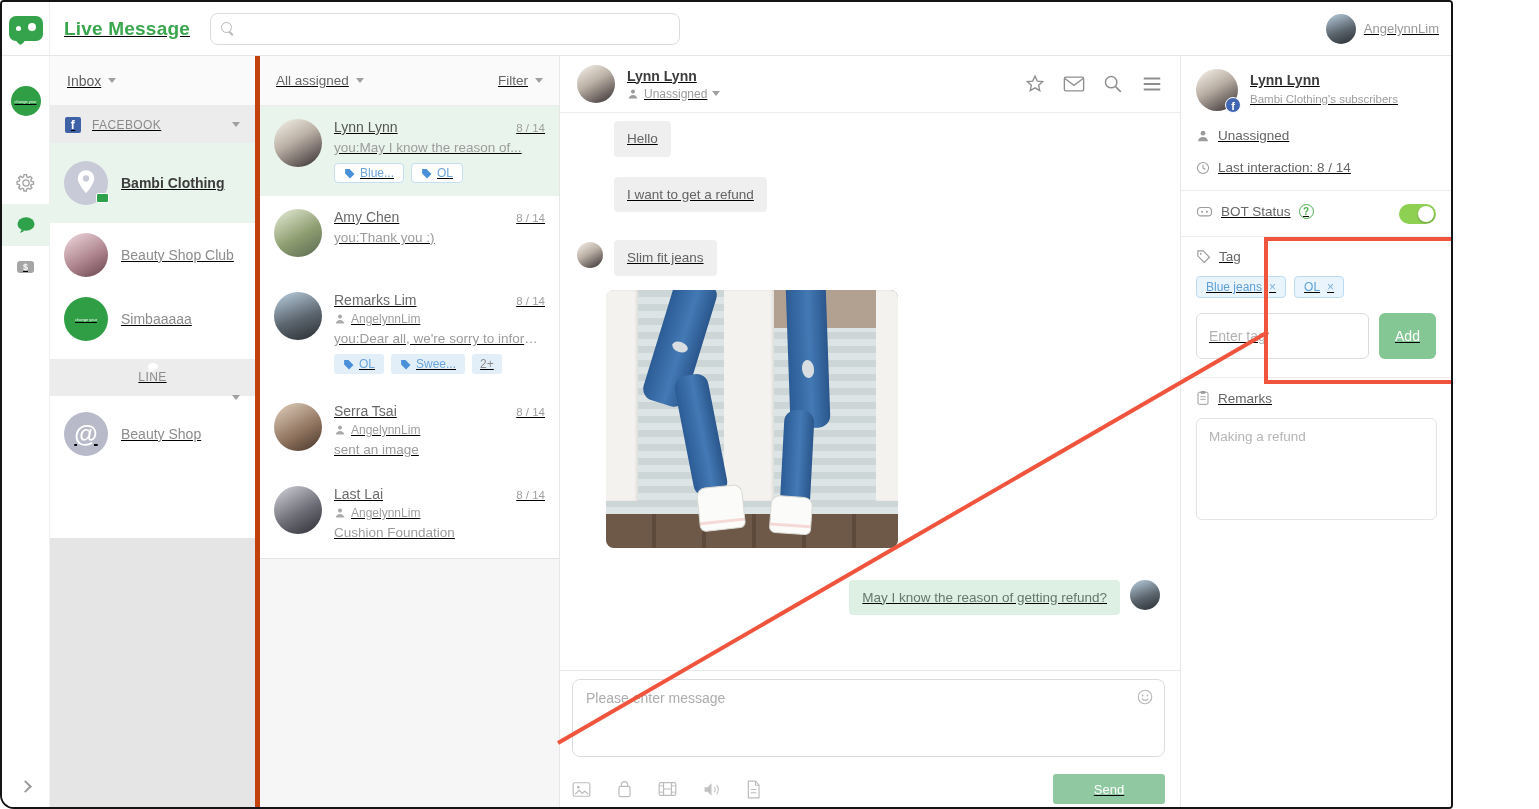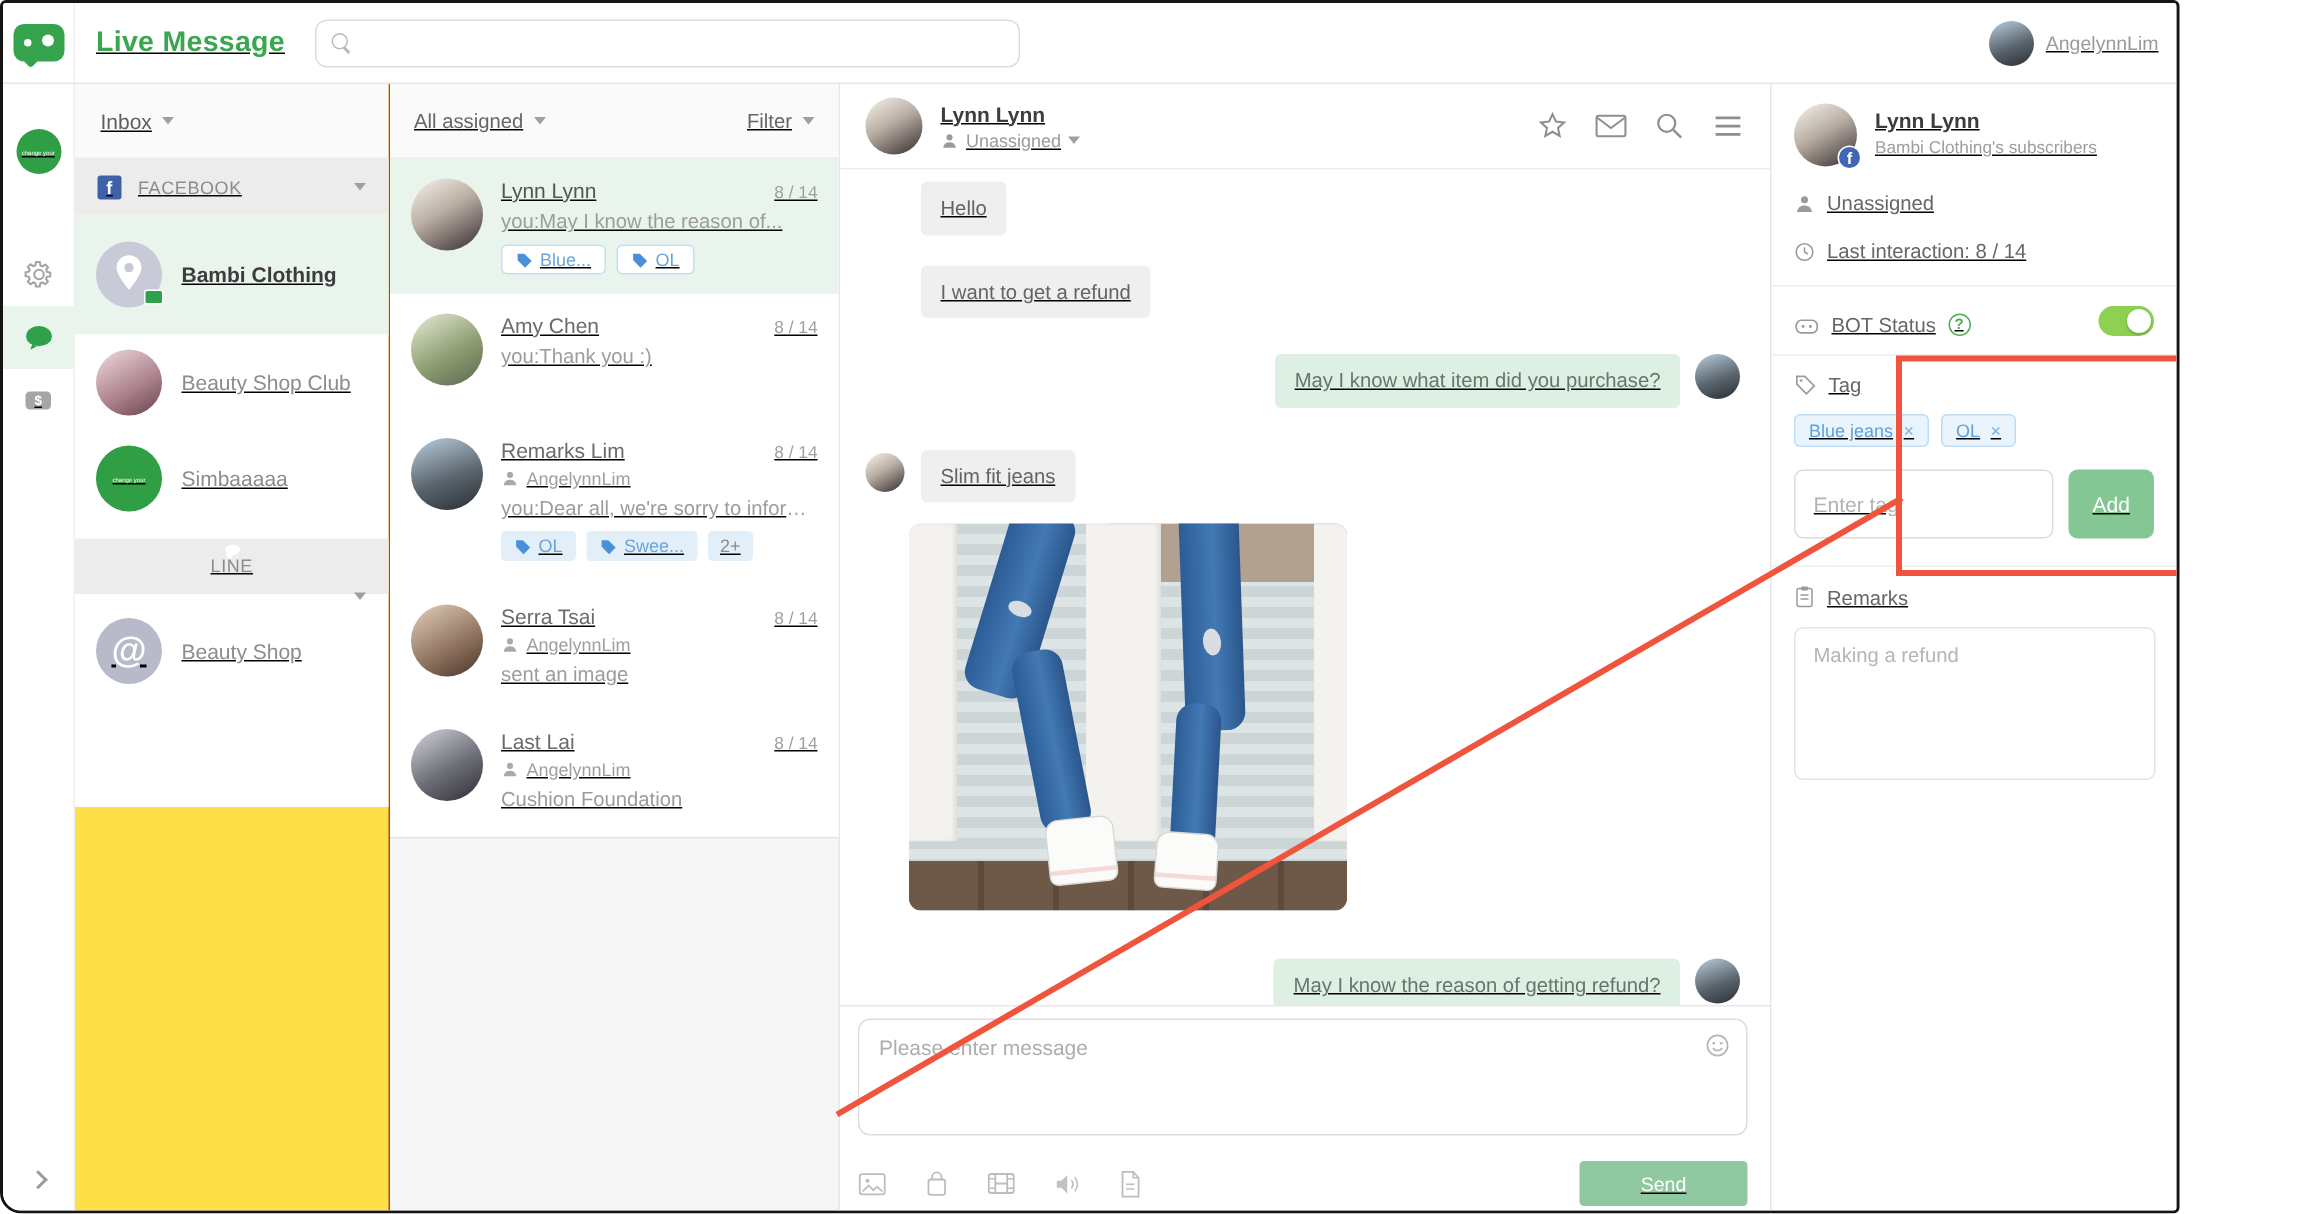--- a/index.html
+++ b/index.html
@@ -40,21 +40,21 @@
   font-size:4px; display:flex; align-items:center; justify-content:center; text-align:center; overflow:hidden; }
 .rail-gap { height:46px; }
 .rail-item { width:48px; height:42px; display:flex; align-items:center; justify-content:center; }
 .rail-item.active { background:#e9f4ec; }
 .money-badge { background:#a5a5a5; color:#fff; border-radius:3px; font-size:9px; font-weight:bold; padding:1px 6px; }
 .money-badge::before { content:"$"; }
 .rail-spacer { flex:1; }
 .rail-chevron { margin-bottom:16px; width:9px; height:9px; border-top:2px solid #9a9a9a; border-right:2px solid #9a9a9a; transform:rotate(45deg); }
 
 
-.inbox { width:210px; background:#fde047; border-right:1px solid #c2410c; }
+.inbox { width:210px; background:#e5e5e5; border-right:5px solid #c2410c; }
 .inbox-head { height:50px; background:#fafafa; border-bottom:1px solid #ececec; display:flex; align-items:center; gap:7px; padding-left:17px; color:#5f5f5f; font-size:14px; }
 .caret { width:0; height:0; border-left:4px solid transparent; border-right:4px solid transparent; border-top:5px solid #9f9f9f; }
 .inbox-body { background:#fff; padding-bottom:66px; }
 .section-head { height:37px; background:#ececed; display:flex; align-items:center; gap:11px; padding:0 15px; color:#8b8b8b; font-size:12px; letter-spacing:.4px; }
 .section-head .caret { margin-left:auto; }
 .fb-icon { width:16px; height:16px; background:#3f62a7; border-radius:2px; color:#fff; font-weight:bold; font-size:12px; display:flex; align-items:flex-end; justify-content:center; line-height:1.1; }
 .fb-icon::before { content:"f"; }
 .line-icon { width:16px; height:16px; background:#3fbf38; border-radius:3px; position:relative; }
 .line-icon::before { content:""; position:absolute; left:3px; top:3.5px; width:10px; height:7px; background:#fff; border-radius:50%; }
 .line-icon::after { content:""; position:absolute; left:4px; top:9px; width:4px; height:4px; background:#fff; transform:rotate(50deg); }
@@ -145,21 +145,21 @@
 .profile { display:flex; gap:12px; padding:13px 15px 0; }
 .profile-av { position:relative; width:42px; height:42px; flex:0 0 auto; }
 .profile-av .avatar { width:42px; height:42px; }
 .fb-badge { position:absolute; right:-3px; bottom:-2px; width:16px; height:16px; border-radius:50%; background:#4267b2;
   border:1.5px solid #fff; color:#fff; font-size:11px; font-weight:bold; display:flex; align-items:flex-end; justify-content:center; line-height:1; }
 .fb-badge::before { content:"f"; }
 .profile-name { font-size:14px; font-weight:bold; color:#3d3d3d; margin-top:3px; }
 .profile-sub { font-size:11.5px; color:#9d9d9d; margin-top:5px; }
 .meta-row { display:flex; align-items:center; gap:8px; padding:0 15px; margin-top:17px; }
 .details hr { border:none; border-top:1px solid #eee; margin-top:15px; }
-.bot-row { display:flex; align-items:flex-end; gap:8px; padding:13px 15px 12px; }
+.bot-row { display:flex; align-items:flex-start; gap:8px; padding:13px 15px 12px; }
 .qmark { width:15px; height:15px; border:1.5px solid #4caf50; border-radius:50%; color:#4caf50; font-size:10px; font-weight:bold;
   display:flex; align-items:center; justify-content:center; }
 .qmark::before { content:"?"; }
 .toggle { margin-left:auto; width:37px; height:20px; border-radius:10px; background:#8ed052; position:relative; cursor:pointer; }
 .toggle::after { content:""; position:absolute; right:2px; top:2px; width:16px; height:16px; background:#fff; border-radius:50%; box-shadow:0 1px 2px rgba(0,0,0,.25); }
 .panel-section { border-top:1px solid #eee; padding:12px 15px 18px; }
 .sec-title { display:flex; align-items:center; gap:8px; color:#666; }
 .chips { display:flex; gap:8px; margin-top:12px; }
 .tag-chip { display:inline-flex; align-items:center; gap:7px; background:#eaf4fd; border:1px solid #bcdcf5; border-radius:4px;
   padding:3px 9px; font-size:12px; color:#5f9fd8; }
@@ -418,24 +418,20 @@
         </div>
       </div>
 
       <div class="chat-body">
         <div class="mrow left" style="margin-top:2px;">
           <div class="bubble gray">Hello</div>
         </div>
         <div class="mrow left" style="margin-top:20px;">
           <div class="bubble gray">I want to get a refund</div>
         </div>
-        <div class="mrow right" style="margin-top:24px;">
-          <div class="bubble green">May I know what item did you purchase?</div>
-          <div class="avatar av-grad agent-av"></div>
-        </div>
         <div class="mrow left withav" style="margin-top:28px;">
           <div class="avatar av-lynn msg-av"></div>
           <div class="bubble gray">Slim fit jeans</div>
         </div>
         <div class="img-row">
           <div class="jeans">
             <div class="bench"></div>
             <div class="panel p1"></div>
               <div class="panel p2"></div>
               <div class="panel p3"></div>

